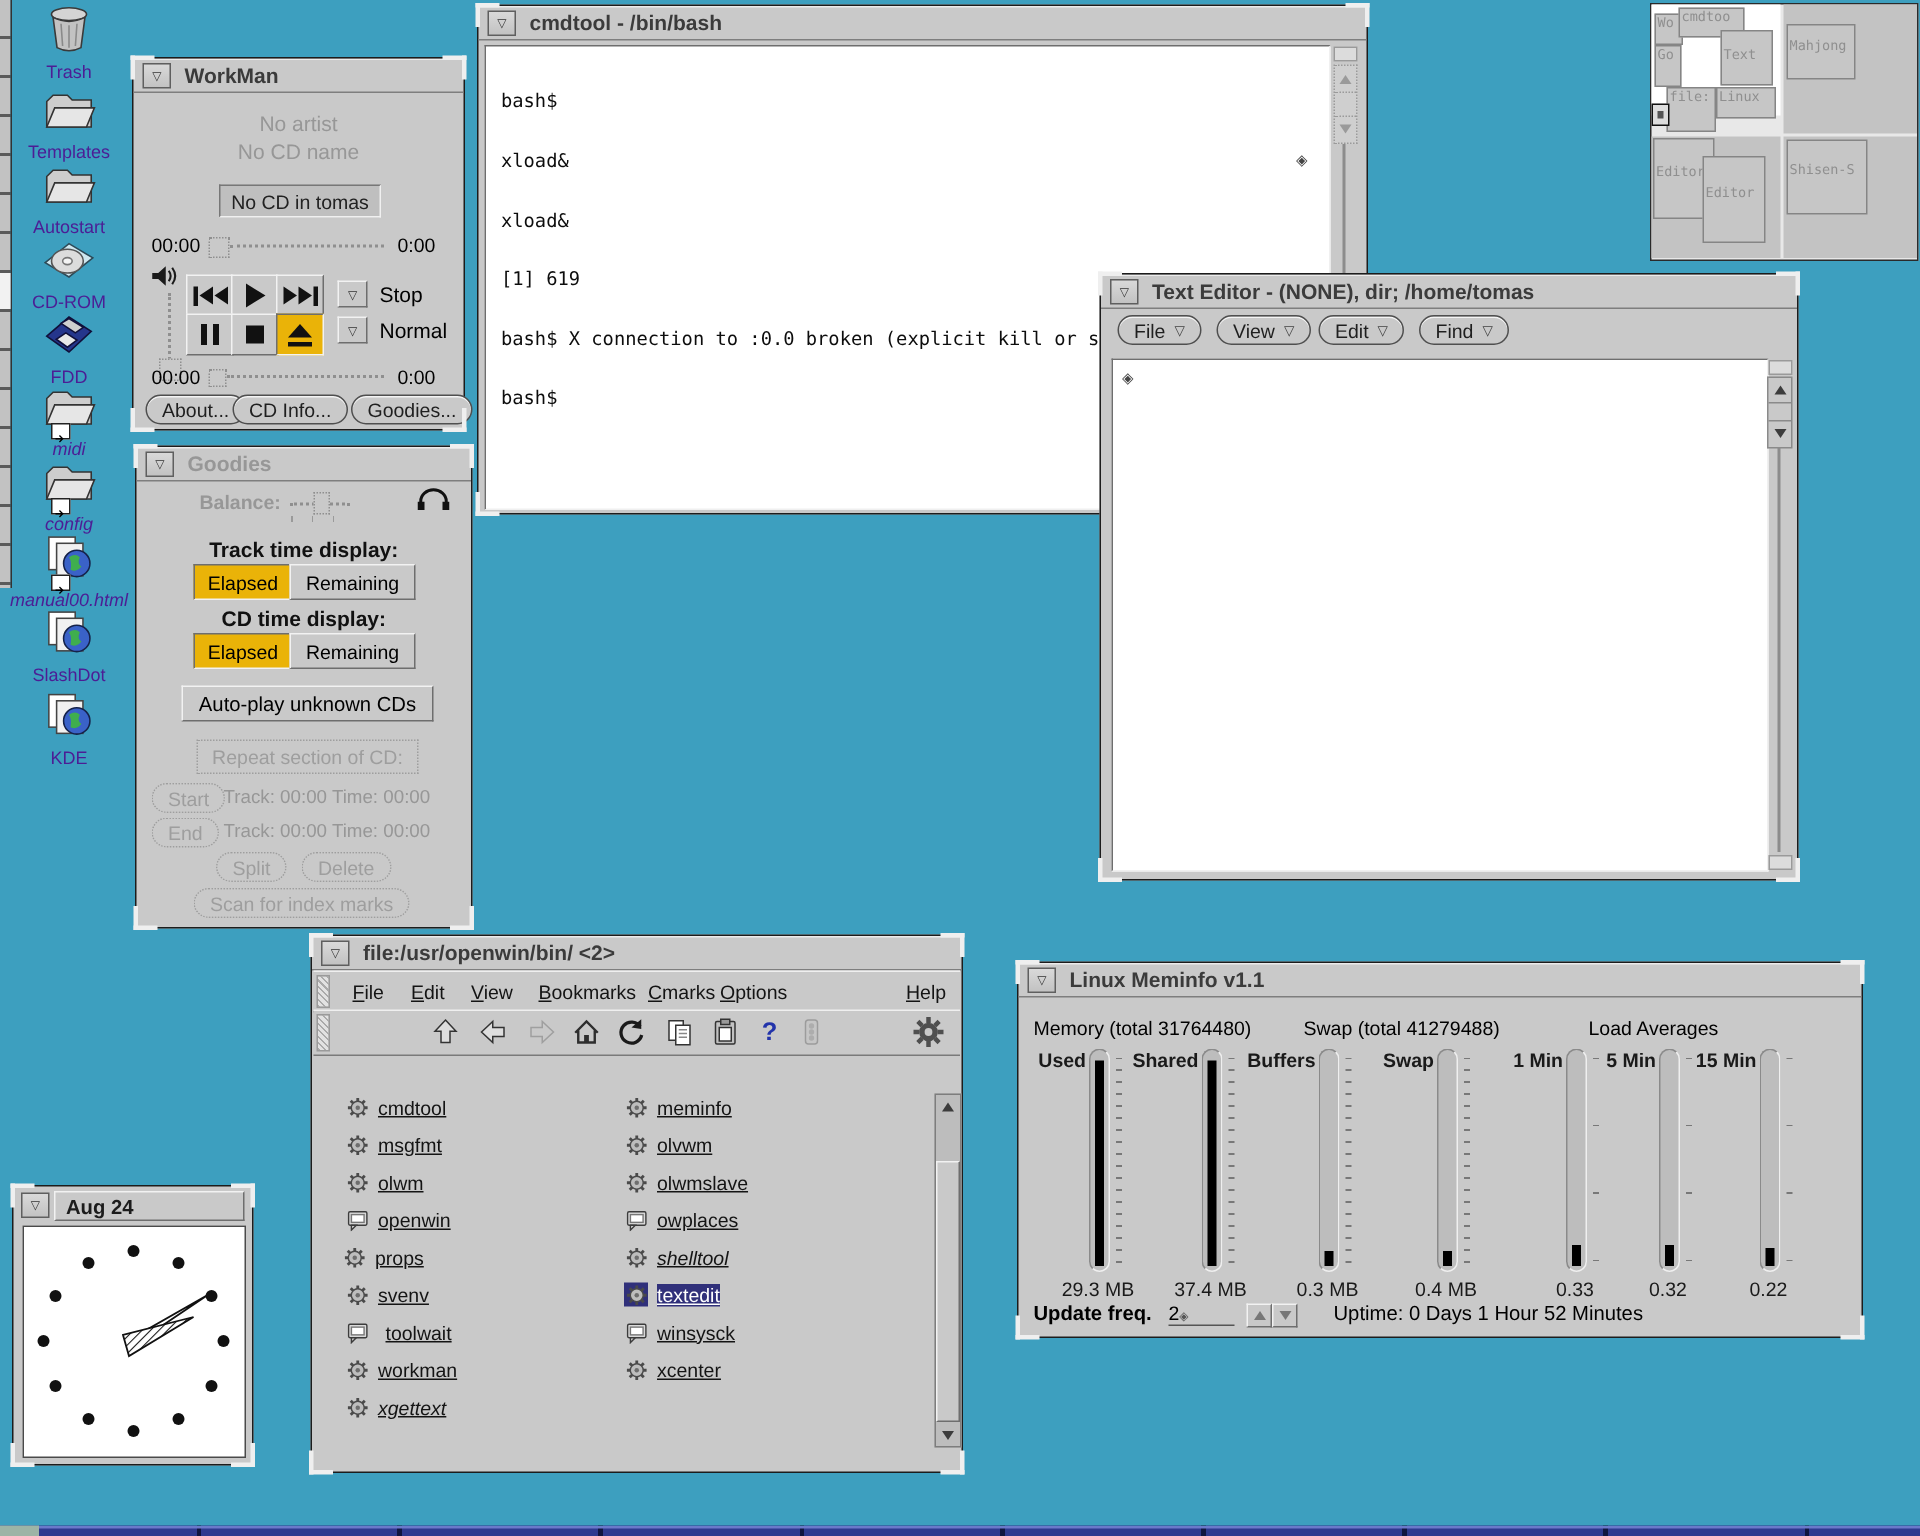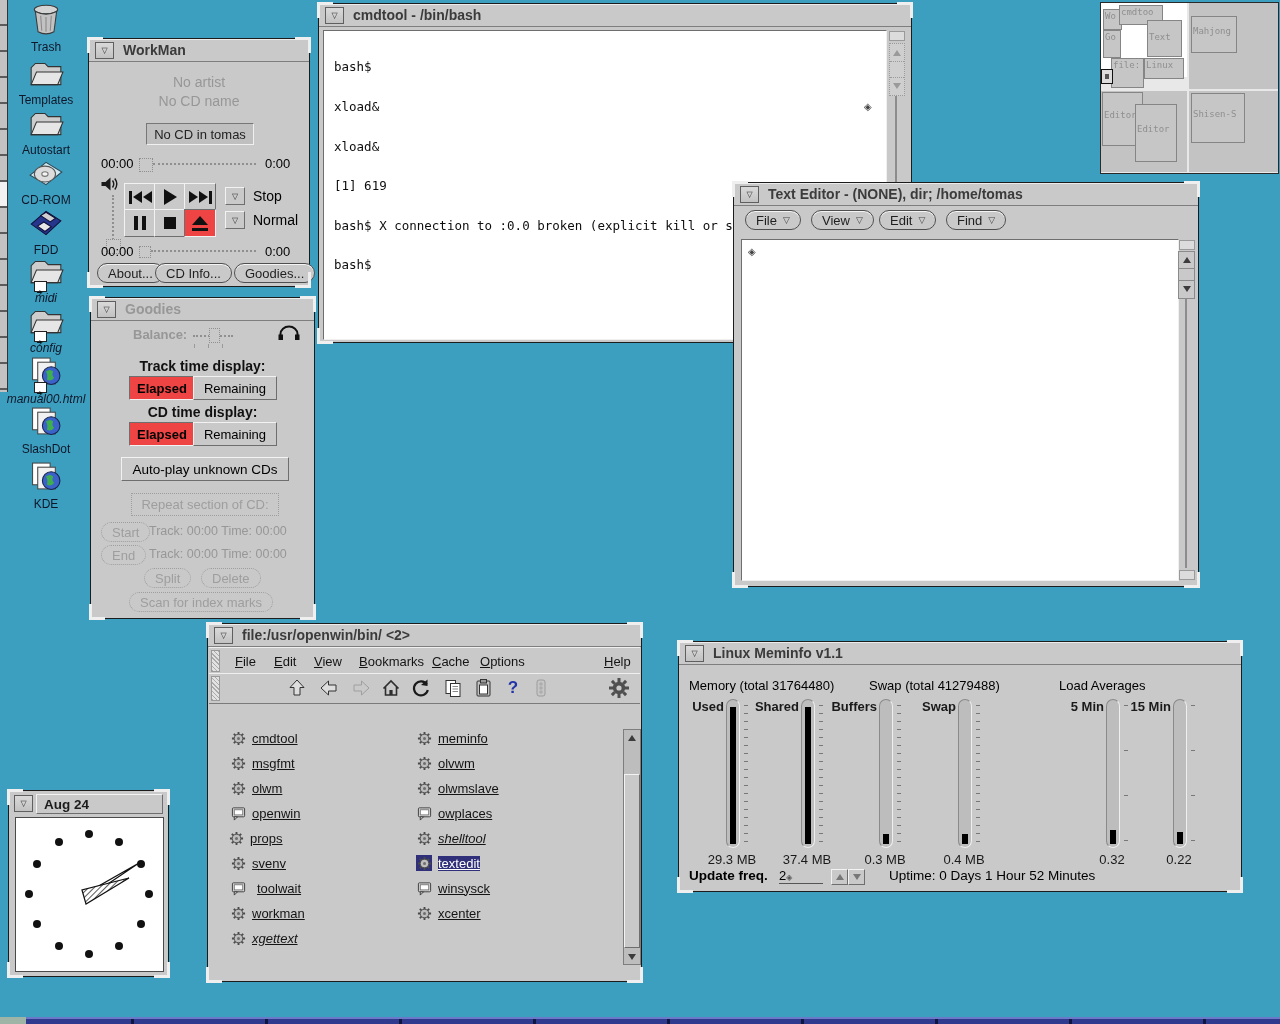--- a/index.html
+++ b/index.html
@@ -20,21 +20,21 @@
       font-size:8px;color:#333;}
   .title{font-weight:bold;color:#3b3b3b;font-size:14px;white-space:nowrap;}
   .title.dith{color:#979797;}
   
   .pill{display:inline-flex;align-items:center;justify-content:center;gap:6px;
       border:1px solid #4f4f4f;border-radius:10px;background:#c9c9c9;color:#1f1f1f;
       font-size:13px;padding:1px 10px;box-shadow:inset 0 1px 0 rgba(255,255,255,.8);}
   .pill .gl{font-size:9px;color:#444;}
   .pill.dis{border:1px dotted #9e9e9e;color:#9e9e9e;box-shadow:none;}
   .btn3d{border:1px solid;border-color:#f2f2f2 #6e6e6e #6e6e6e #f2f2f2;background:#c9c9c9;}
-  .pressed{border-color:#6e6e6e #f2f2f2 #f2f2f2 #6e6e6e;background:#ef4444;font-weight:bold;}
+  .pressed{border-color:#6e6e6e #f2f2f2 #f2f2f2 #6e6e6e;background:#eab308;}
   .inset{border:1px solid;border-color:#777 #f0f0f0 #f0f0f0 #777;background:#bfbfbf;}
   .ditxt{color:#979797;}
   .hdot{border-top:2px dotted #8f8f8f;height:0;}
   .drag{width:12px;height:12px;border:1px dotted #8f8f8f;background:#c9c9c9;}
   
   .t-bar{width:3px;height:13px;background:#111;}
   .t-l{width:0;height:0;border-right:9px solid #111;border-top:6px solid transparent;border-bottom:6px solid transparent;}
   .t-r{width:0;height:0;border-left:9px solid #111;border-top:6px solid transparent;border-bottom:6px solid transparent;}
   .t-play{width:0;height:0;border-left:13px solid #111;border-top:8px solid transparent;border-bottom:8px solid transparent;}
   .t-stop{width:12px;height:12px;background:#111;}
@@ -67,21 +67,21 @@
   .glab{position:absolute;right:74px;top:0;font-weight:bold;font-size:13px;white-space:nowrap;color:#1a1a1a;}
   .gch{position:absolute;left:60px;top:0;width:12px;height:147px;background:#bdbdbd;
       border:1px solid;border-color:#8a8a8a #efefef #efefef #8a8a8a;border-radius:7px;}
   .gfill{position:absolute;left:3px;right:3px;bottom:3px;background:#000;}
   .gticks{position:absolute;left:78px;top:6px;width:4px;height:138px;
       background:repeating-linear-gradient(to bottom,#787878 0 1px,transparent 1px 8px);}
   .gticks.sparse{background:repeating-linear-gradient(to bottom,#787878 0 1px,transparent 1px 45px);}
   .gval{position:absolute;top:153px;left:0;width:132px;text-align:center;font-size:13px;color:#1a1a1a;}
   
   .dicon{position:absolute;width:84px;text-align:center;}
-  .dicon .lbl{display:block;margin-top:1px;font-size:12px;color:#0f172a;}
+  .dicon .lbl{display:block;margin-top:1px;font-size:12px;color:#4c1d95;}
   .dicon .lbl.it{font-style:italic;}
   .badge{position:absolute;left:6px;bottom:-2px;width:11px;height:9px;background:#fff;border:1px solid #222;}
   
   .pcell{position:absolute;background:#c3c3c3;}
   .pcell.active{background:#fff;}
   .pw{position:absolute;background:#c6c6c6;border:1px solid #858585;overflow:hidden;
       font:9px "DejaVu Sans Mono",monospace;color:#8f8f8f;padding:1px;white-space:nowrap;}
   
   .mono{font-family:"DejaVu Sans Mono",monospace;}
   u{text-decoration:underline;}
@@ -436,21 +436,21 @@
   <div class="tb">
     <span class="wbtn">▽</span>
     <span class="title">file:/usr/openwin/bin/ &lt;2&gt;</span>
   </div>
   <div class="kbar" style="top:23px;height:26px;">
     <span class="khandle"></span>
     <span class="kmenu" style="left:26px;"><u>F</u><span>ile</span></span>
     <span class="kmenu" style="left:65px;"><u>E</u><span>dit</span></span>
     <span class="kmenu" style="left:105px;"><u>V</u><span>iew</span></span>
     <span class="kmenu" style="left:150px;"><u>B</u><span>ookmarks</span></span>
-    <span class="kmenu" style="left:223px;"><u>C</u><span>ache</span></span>
+    <span class="kmenu" style="left:223px;"><u>C</u><span>marks</span></span>
     <span class="kmenu" style="left:271px;"><u>O</u><span>ptions</span></span>
     <span class="kmenu" style="left:395px;"><u>H</u><span>elp</span></span>
   </div>
   <div class="kbar" style="top:49px;height:29px;">
     <span class="khandle"></span>
     <span class="kicon" style="left:76px;">
         <svg width="20" height="20">
           <use href="#i-up"></use>
         </svg>
       </span>
@@ -683,20 +683,28 @@
     <div class="gticks"></div>
     <div class="gval">0.3 MB</div>
   </div>
   <div class="gg" style="left:219px;">
     <span class="glab">Swap</span>
     <div class="gch">
         <div class="gfill" style="height: 10px;"></div>
       </div>
     <div class="gticks"></div>
     <div class="gval">0.4 MB</div>
+  </div>
+  <div class="gg" style="left:305px;">
+    <span class="glab">1 Min</span>
+    <div class="gch">
+        <div class="gfill" style="height: 14px;"></div>
+      </div>
+    <div class="gticks sparse"></div>
+    <div class="gval">0.33</div>
   </div>
   <div class="gg" style="left:367px;">
     <span class="glab">5 Min</span>
     <div class="gch">
         <div class="gfill" style="height: 14px;"></div>
       </div>
     <div class="gticks sparse"></div>
     <div class="gval">0.32</div>
   </div>
   <div class="gg" style="left:434px;">

